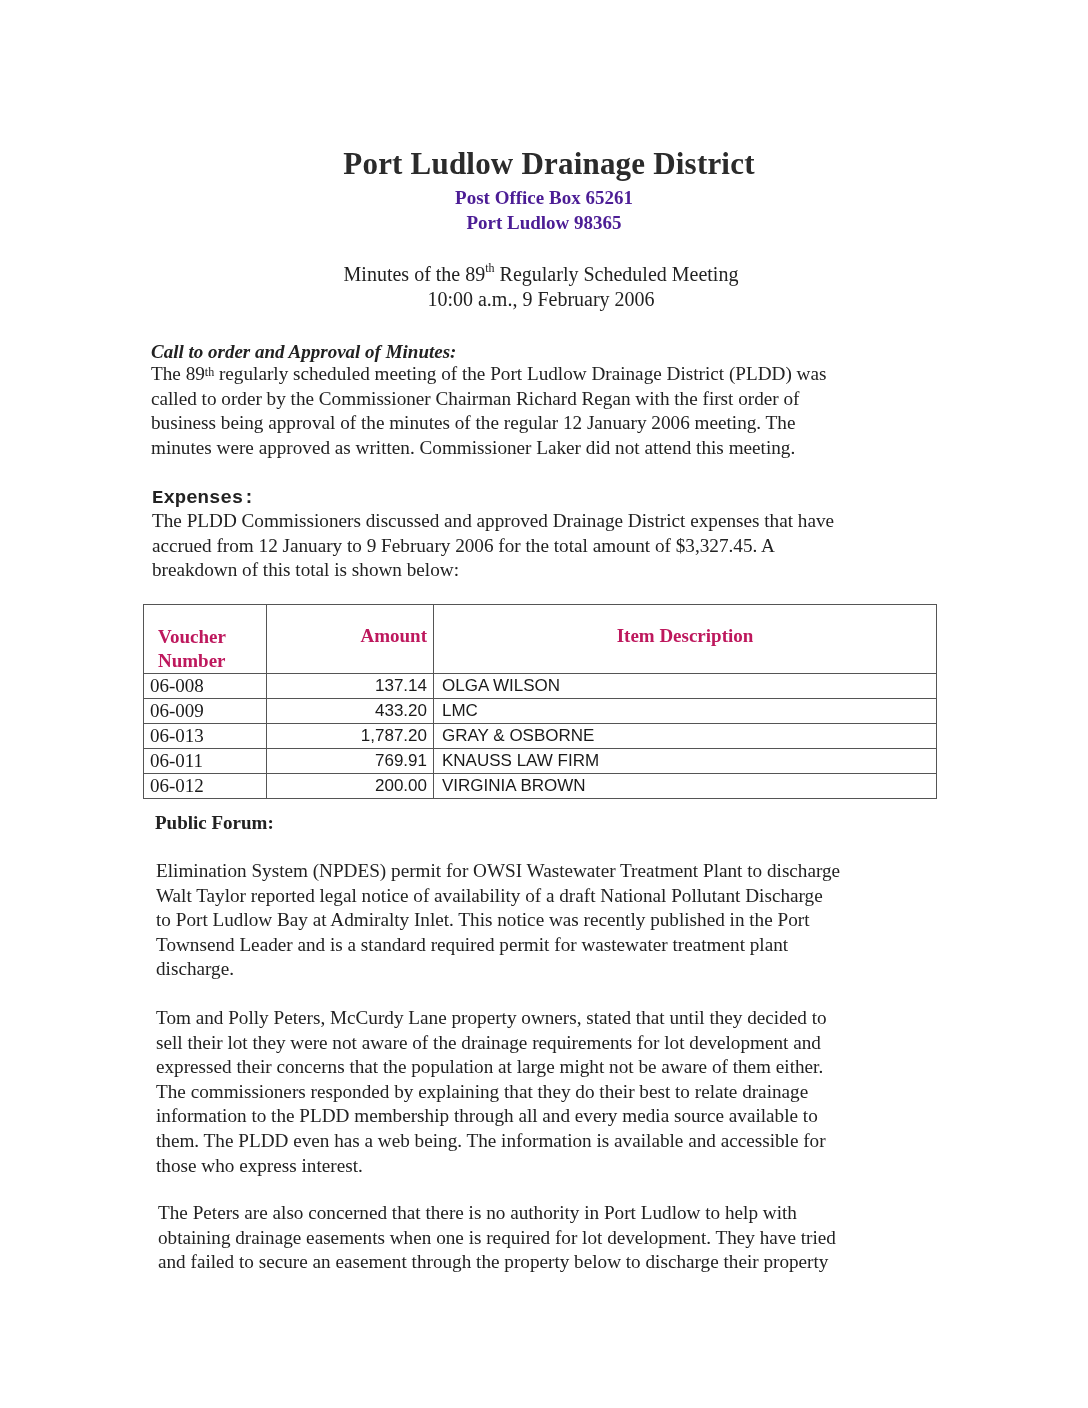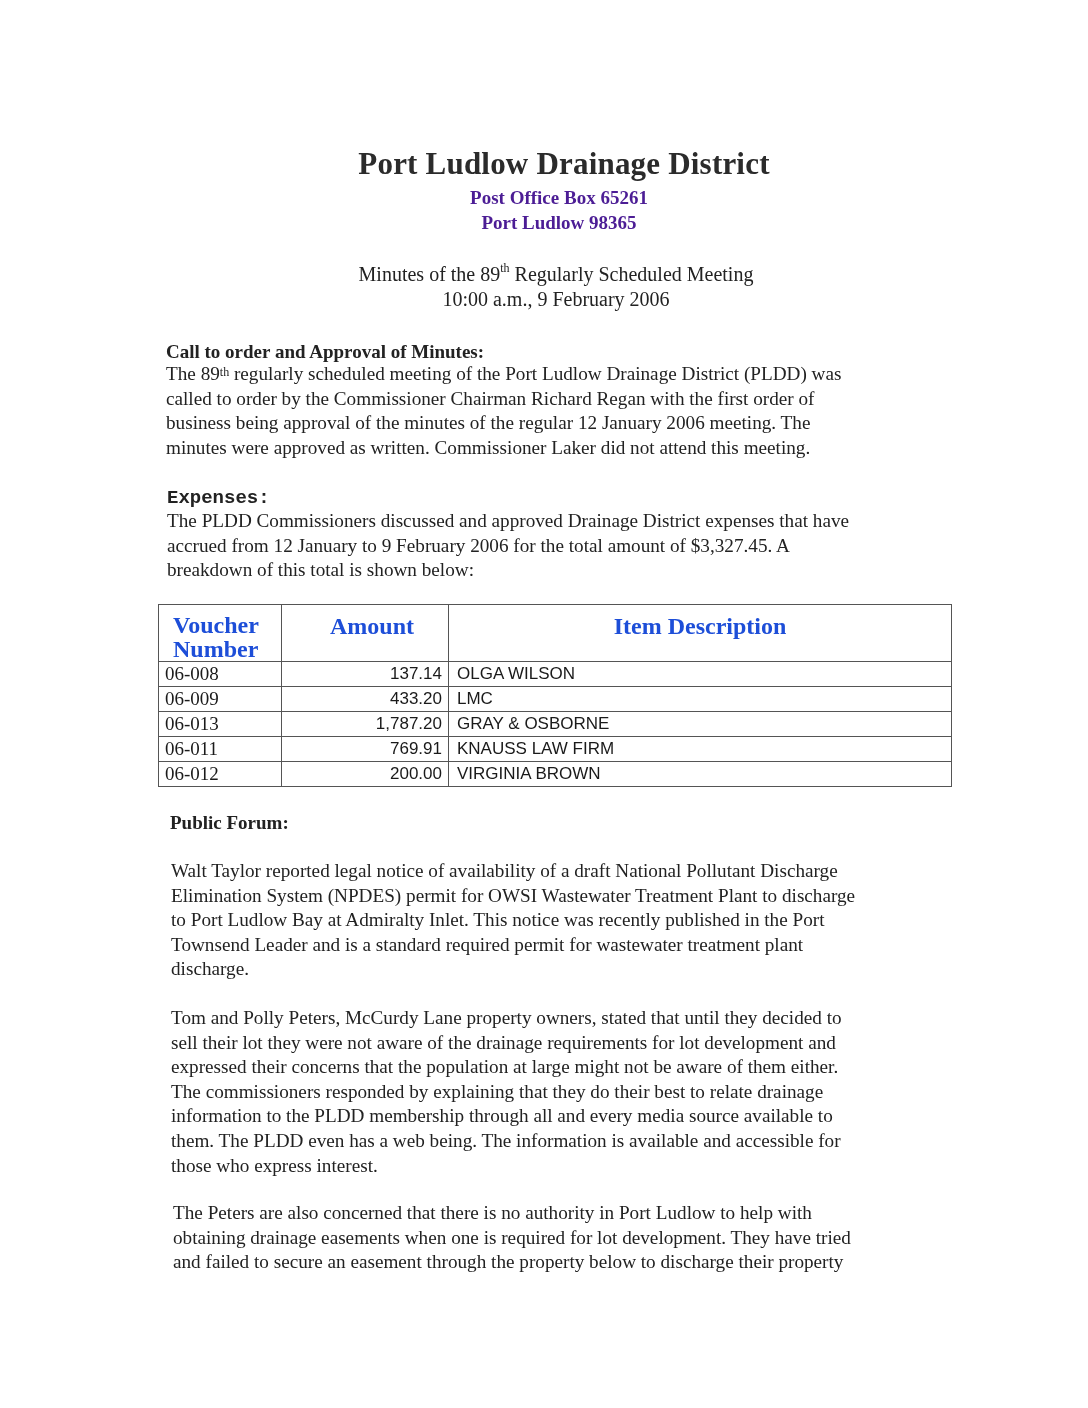--- a/index.html
+++ b/index.html
@@ -1,21 +1,21 @@
 <!DOCTYPE html>
 <html><head>
   <meta charset="utf-8">
   <style>
     html, body { margin: 0; padding: 0; background: #ffffff; }
     body {
       width: 1088px; height: 1408px; position: relative; overflow: hidden;
       font-family: "Liberation Serif", "DejaVu Serif", serif;
       color: #1a1a1a;
     }
-    .page { position: absolute; left: 16px; top: 0; width: 936px; height: 1408px; }
+    .page { position: absolute; left: 1px; top: 0; width: 936px; height: 1408px; }
     .title {
       position: absolute; top: 146px; left: 0; width: 1096px; text-align: center;
       font-size: 31px; font-weight: bold; color: #2b2b2b; letter-spacing: 0.2px;
     }
     .addr {
       position: absolute; left: 0; width: 1086px; text-align: center;
       font-size: 19px; font-weight: bold; color: #4c1d95;
     }
     .addr1 { top: 187px; }
     .addr2 { top: 212px; }
@@ -35,43 +35,43 @@
     }
     .para span.line { display: block; white-space: nowrap; }
     table.vouchers {
       position: absolute; left: 142px; top: 604px; width: 794px;
       border-collapse: collapse; border: 1.5px solid #333;
     }
     table.vouchers th, table.vouchers td {
       border: 1px solid #555; padding: 0 6px; height: 24px;
     }
     table.vouchers th {
-      font-family: "Liberation Serif", serif; font-size: 24px; font-weight: bold;
-      vertical-align: top; color: #1d4ed8; padding-top: 8px; height: 46px;
+      font-family: "Liberation Serif", serif; font-size: 19px; font-weight: bold;
+      vertical-align: top; color: #be185d; padding-top: 20px; height: 46px;
       text-align: center;
     }
     table.vouchers th.voucher-h { text-align: left; width: 102px; padding-left: 14px; line-height: 24px; }
-    table.vouchers th.amount-h { width: 140px; padding-left: 20px; text-align: center; }
+    table.vouchers th.amount-h { width: 140px; padding-left: 20px; text-align: right; }
     table.vouchers td.voucher { font-family: "Liberation Serif", serif; font-size: 19px; padding-left: 6px; }
     table.vouchers td.amount { font-family: "Liberation Sans", sans-serif; font-size: 17px; text-align: right; }
     table.vouchers td.desc { font-family: "Liberation Sans", sans-serif; font-size: 17px; padding-left: 8px; }
   </style>
 </head>
 <body>
 
 <div class="page">
 
   <div class="title">Port Ludlow Drainage District</div>
   <div class="addr addr1">Post Office Box 65261</div>
   <div class="addr addr2">Port Ludlow 98365</div>
 
   <div class="sub sub1"><span>Minutes of the 89</span><sup>th</sup><span> Regularly Scheduled Meeting</span></div>
   <div class="sub sub2">10:00 a.m., 9 February 2006</div>
 
-  <div class="heading" style="left:150px; top:341px;">Call to order and Approval of Minutes:</div>
+  <div class="heading" style="left:150px; top:341px;font-style:italic;">Call to order and Approval of Minutes:</div>
   <div class="para" style="left:150px; top:362px;">
     <span class="line"><span>The 89</span><sup>th</sup><span> regularly scheduled meeting of the Port Ludlow Drainage District (PLDD) was</span></span>
     <span class="line">called to order by the Commissioner Chairman Richard Regan with the first order of</span>
     <span class="line">business being approval of the minutes of the regular 12 January 2006 meeting.  The</span>
     <span class="line">minutes were approved as written.  Commissioner Laker did not attend this meeting.</span>
   </div>
 
   <div class="heading" style="left:151px; top:487px;font-family:Liberation Mono, monospace;">Expenses:</div>
   <div class="para" style="left:151px; top:509px;">
     <span class="line">The PLDD Commissioners discussed and approved Drainage District expenses that have</span>
@@ -112,22 +112,22 @@
         <td class="voucher">06-012</td>
         <td class="amount">200.00</td>
         <td class="desc">VIRGINIA BROWN</td>
       </tr>
     </tbody>
   </table>
 
   <div class="heading" style="left:154px; top:812px;">Public Forum:</div>
 
   <div class="para" style="left:155px; top:859px;">
+    <span class="line">Elimination System (NPDES) permit for OWSI Wastewater Treatment Plant to discharge</span>
     <span class="line">Walt Taylor reported legal notice of availability of a draft National Pollutant Discharge</span>
-    <span class="line">Elimination System (NPDES) permit for OWSI Wastewater Treatment Plant to discharge</span>
     <span class="line">to Port Ludlow Bay at Admiralty Inlet.   This notice was recently published in the Port</span>
     <span class="line">Townsend Leader and is a standard required permit for wastewater treatment plant</span>
     <span class="line">discharge.</span>
   </div>
 
   <div class="para" style="left:155px; top:1006px;">
     <span class="line">Tom and Polly Peters, McCurdy Lane property owners, stated that until they decided to</span>
     <span class="line">sell their lot they were not aware of the drainage requirements for lot development and</span>
     <span class="line">expressed their concerns that the population at large might not be aware of them either.</span>
     <span class="line">The commissioners responded by explaining that they do their best to relate drainage</span>

